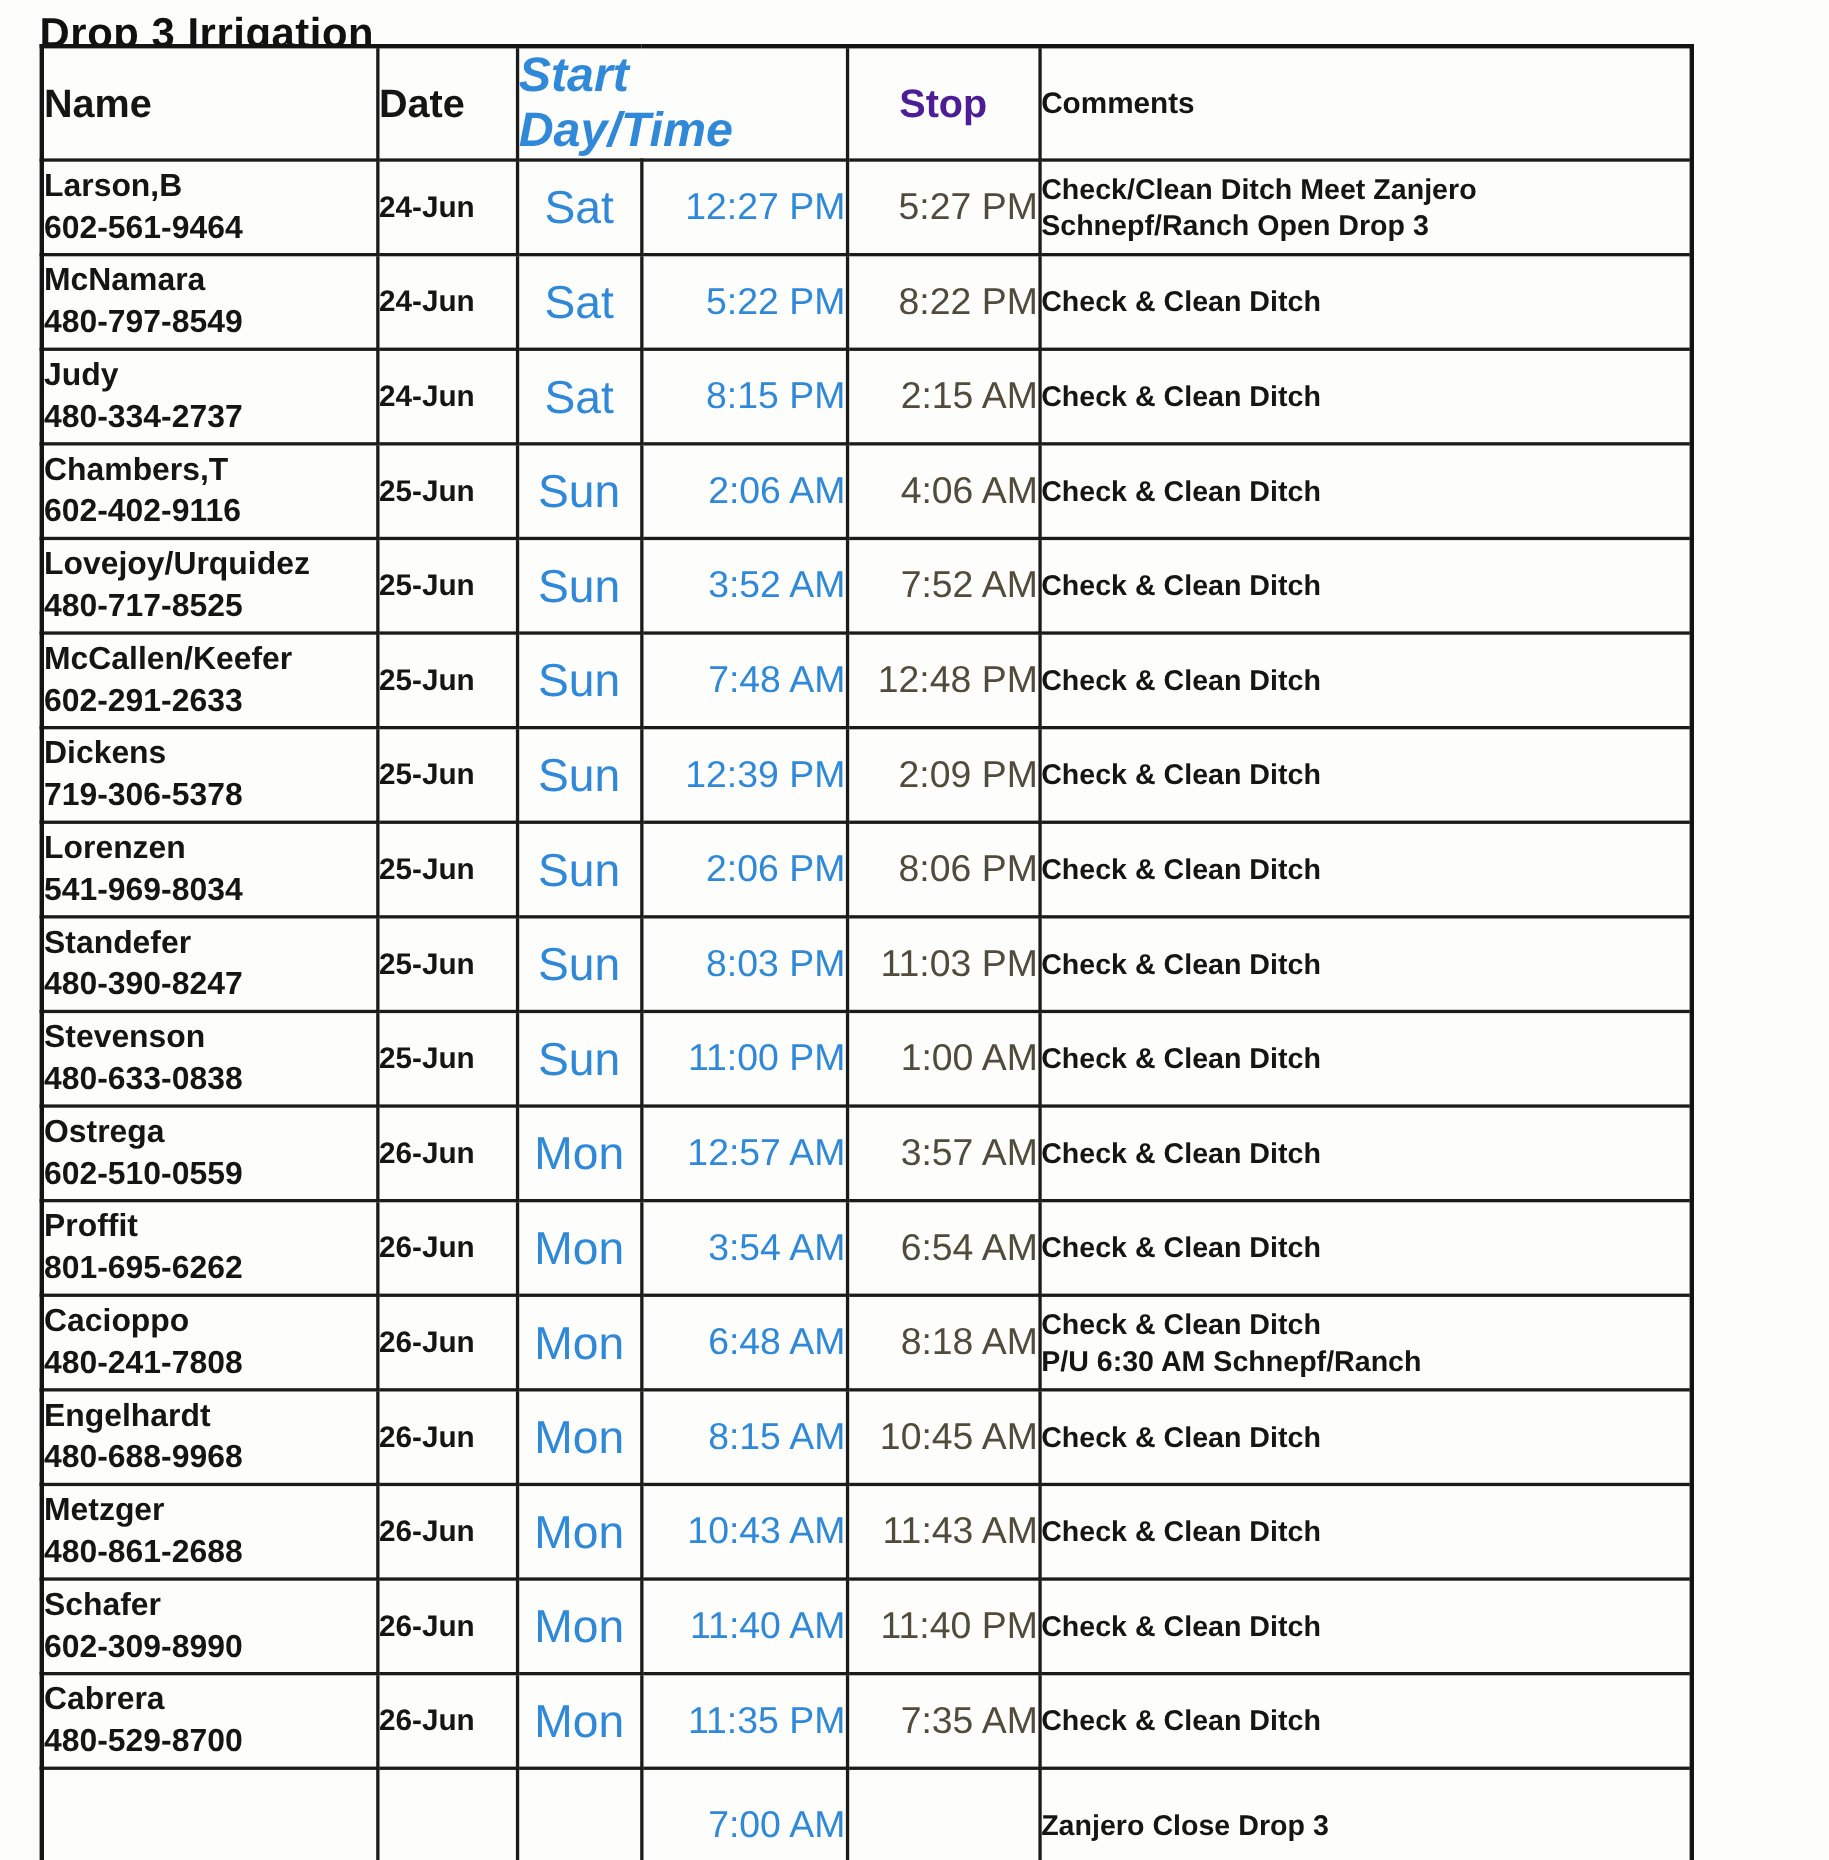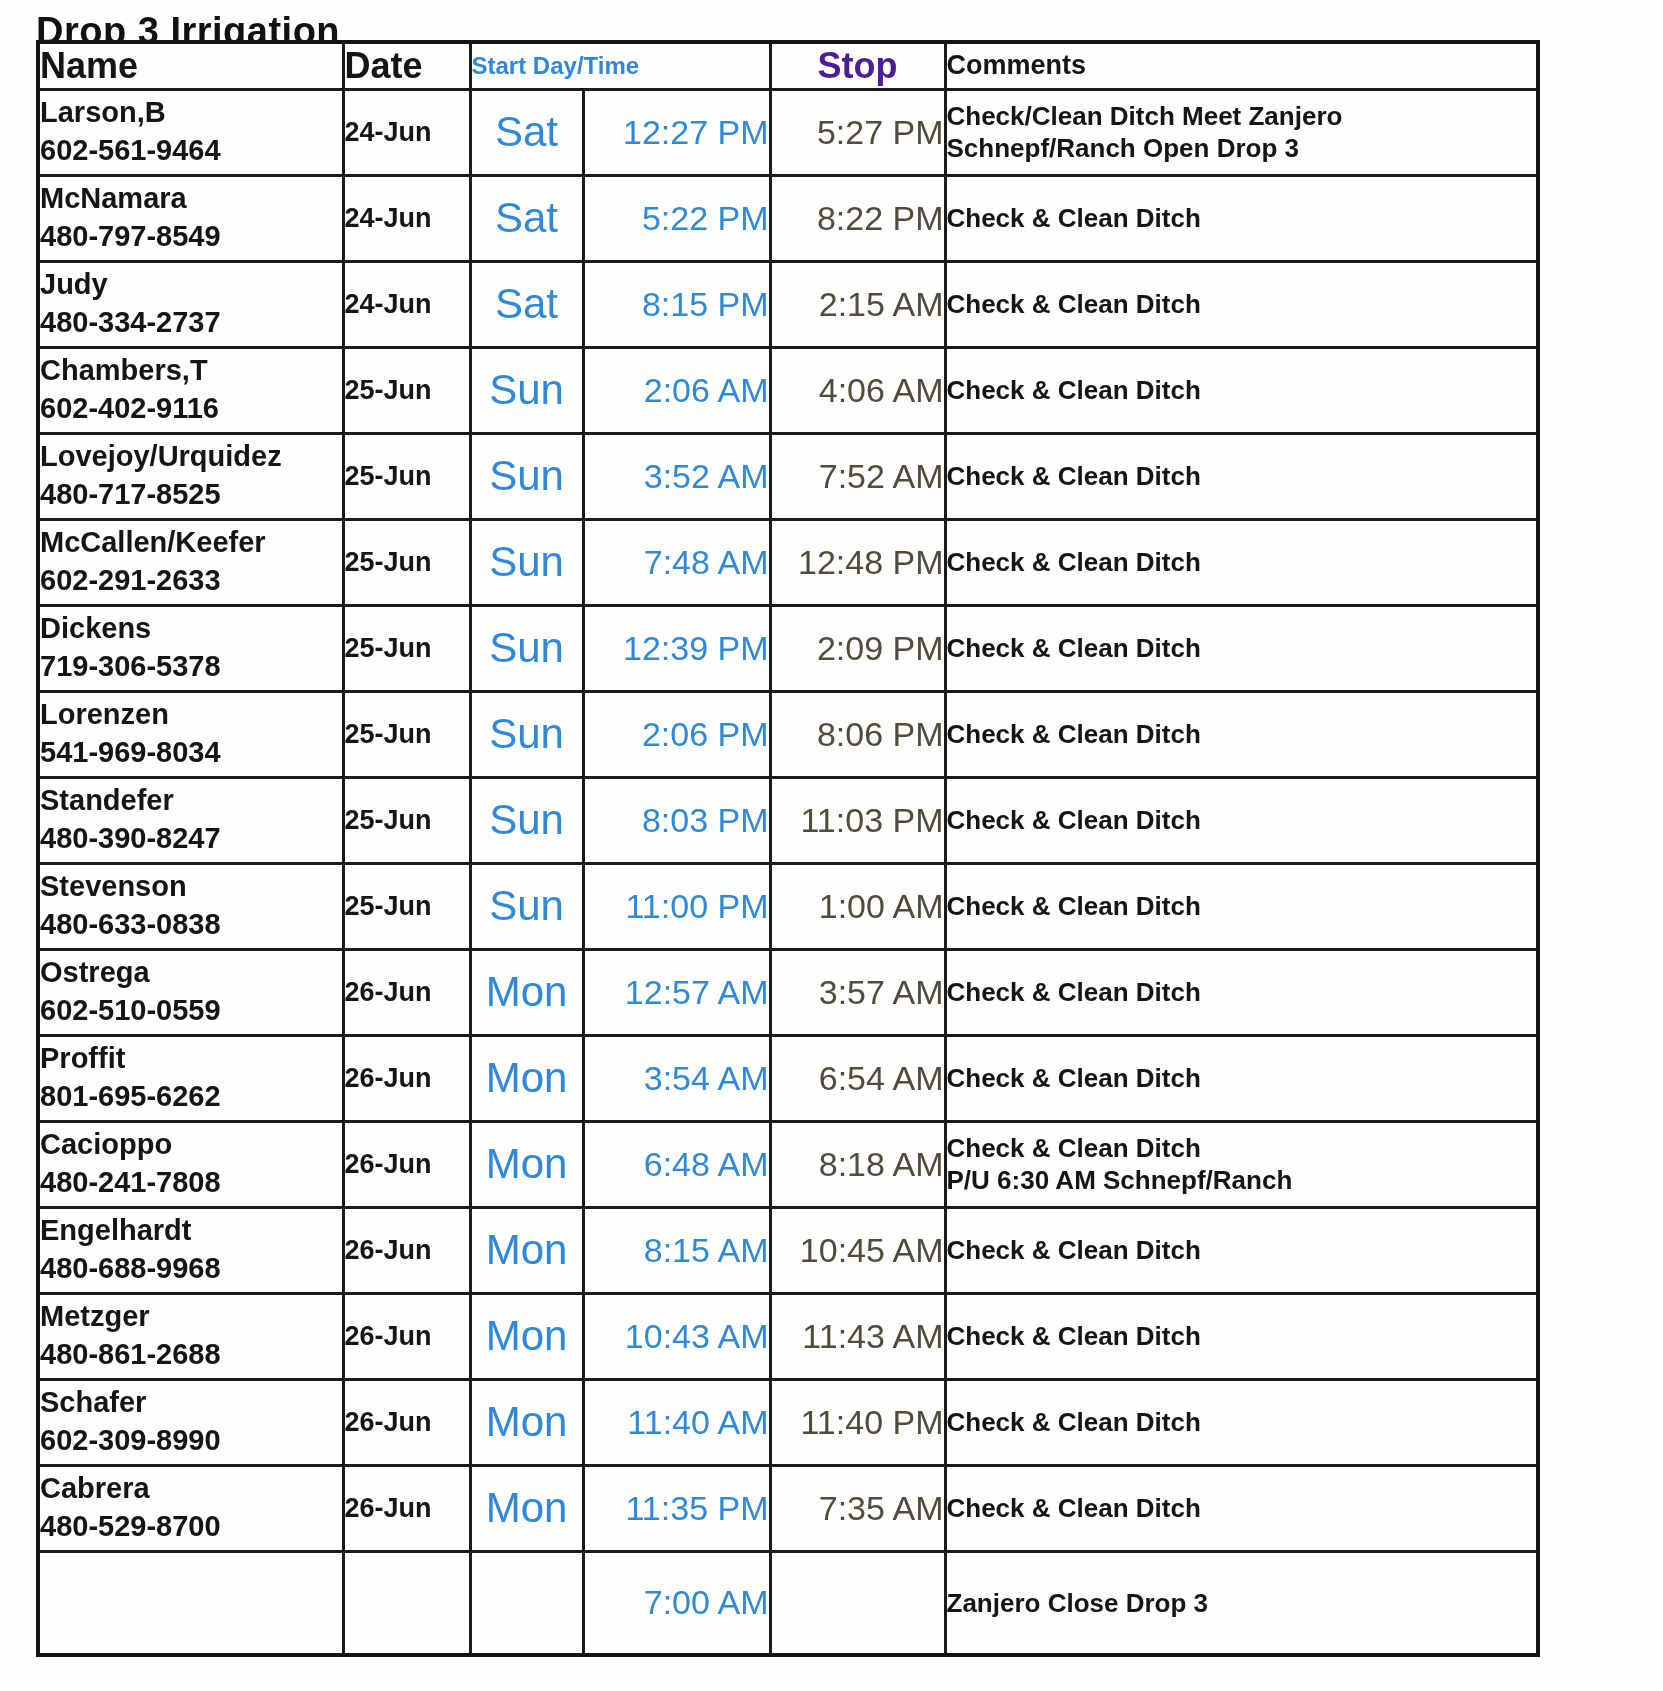--- a/index.html
+++ b/index.html
@@ -45,21 +45,21 @@
   table.sched {
     border: 4px solid #141414;
   }
   thead tr { height: 47px; }
   tbody tr { height: 86px; }
   tbody tr:last-child { height: 104px; }
 
   th { text-align: left; font-weight: bold; }
   .h-name     { font-size: 36px; padding-left: 8px; }
   .h-date     { font-size: 36px; padding-left: 6px; }
-  .h-start    { font-size: 24px; padding-left: 10px; color: var(--accent-blue); }
+  .h-start    { font-size: 44px; padding-left: 10px; color: var(--accent-blue); font-style: italic; }
   .h-stop     { font-size: 36px; text-align: center; color: #4c1d95; }
   .h-comments { font-size: 27px; padding-left: 8px; }
 
   .c-name {
     padding-left: 8px;
     font-size: 29px;
     font-weight: bold;
     line-height: 1.3;
   }
   .c-name .nm, .c-name .ph { white-space: nowrap; }

